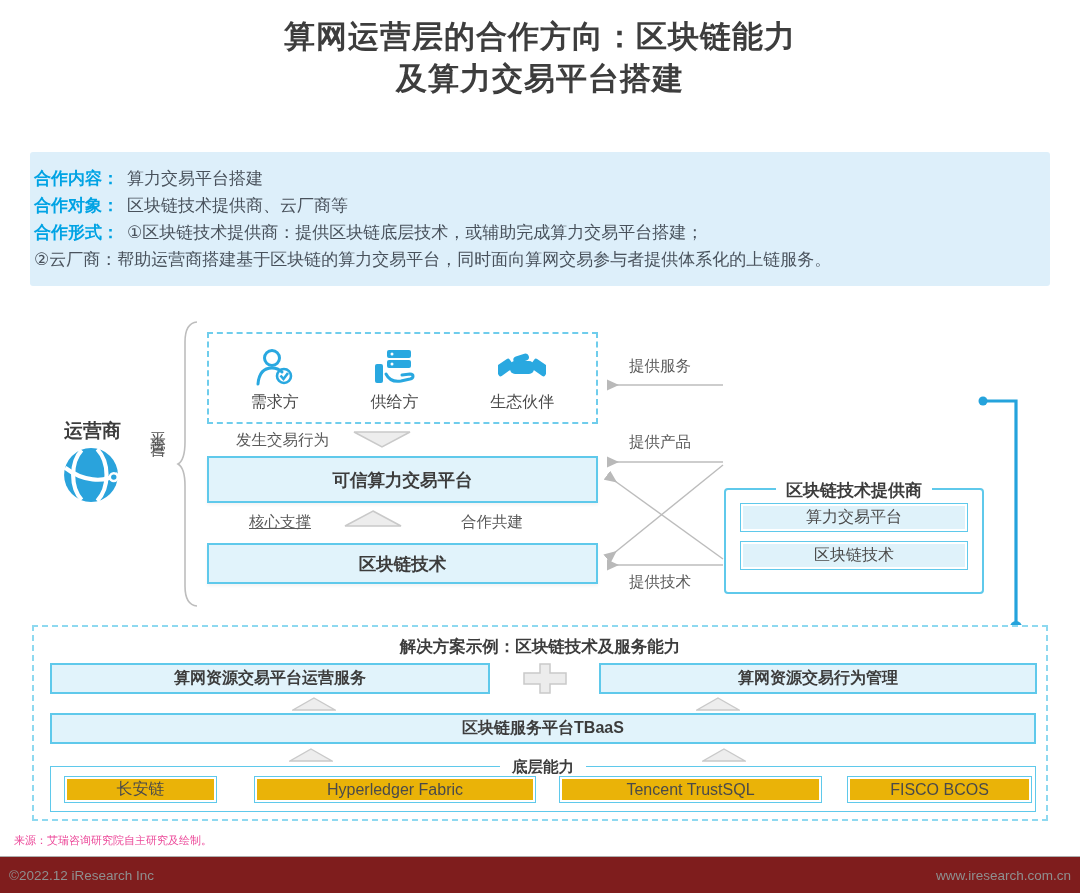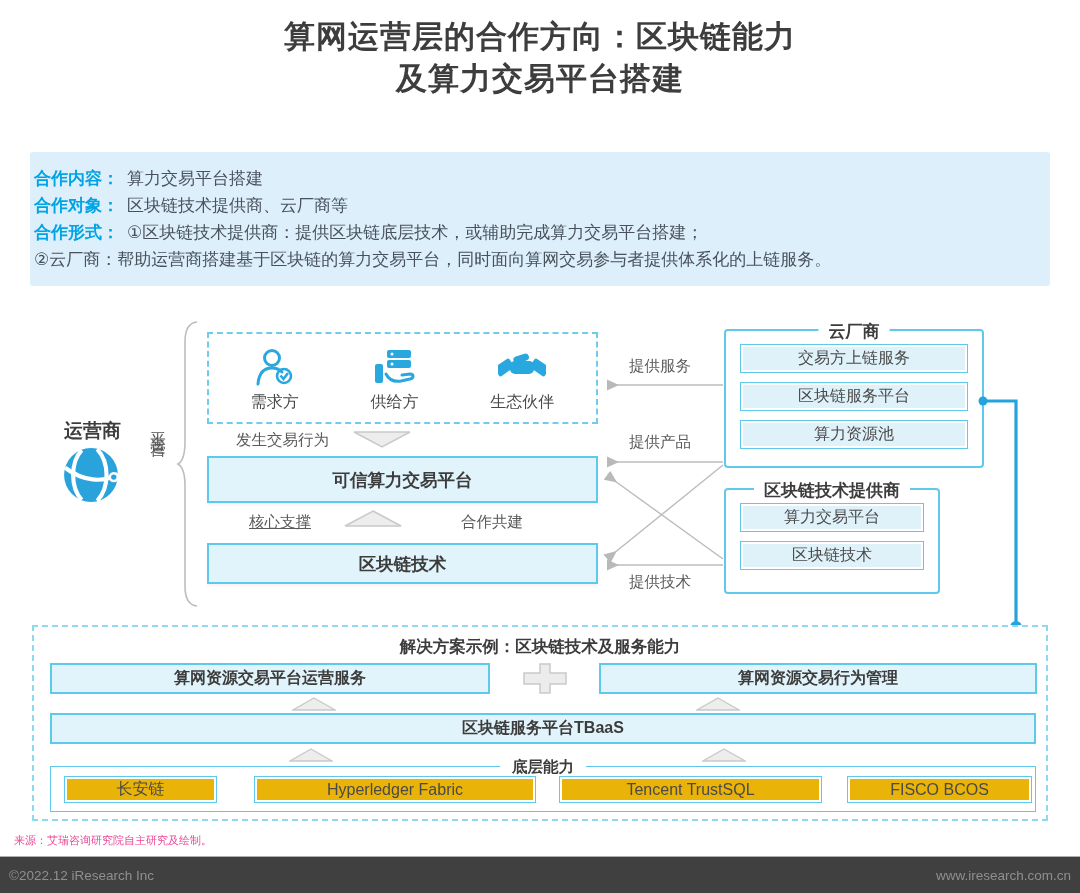--- a/index.html
+++ b/index.html
@@ -56,21 +56,21 @@
     background:#eab308; border:1.5px solid #5fc9eb; box-shadow:inset 0 0 0 2px #fff;
     font-size:16px; color:#4a4a4a; }
   .bi-0 { width:153px; margin-right:25px; }
   .bi-1 { width:282px; margin-right:23px;margin-left:12px; }
   .bi-2 { width:263px; margin-right:25px; }
   .bi-3 { width:185px; }
   
   .source-line { position:absolute; left:14px; top:833px; font-size:11px; color:#ec4899; }
   .footer-bar { position:absolute; left:0; top:856px; width:1080px; height:37px;
     border-top:1px solid #aeaeae; display:flex; align-items:center; justify-content:space-between;
-    padding:0 9px; font-size:13.5px; color:#8f8f8f; background:#404040; }
+    padding:0 9px; font-size:13.5px; color:#8f8f8f; background:#7f1d1d; }
 </style>
 </head>
 <body>
 
 <div class="page">
 
   <div class="title">
     <div>算网运营层的合作方向：区块链能力</div>
     <div>及算力交易平台搭建</div>
   </div>
@@ -151,30 +151,22 @@
     <div class="hl-box" style="left:207px; top:144px; width:391px; height:47px; font-size:17.5px;">可信算力交易平台</div>
 
     <div class="flow-label" style="left:249px; top:200px;text-decoration:underline;">核心支撑</div>
     <svg class="tri" style="left:344px; top:198px;" width="58" height="17" viewBox="0 0 58 17">
       <polygon points="29,1 57,16 1,16" fill="#ededed" stroke="#c9c9c9" stroke-width="1.5"></polygon>
     </svg>
     <div class="flow-label" style="left:461px; top:200px;">合作共建</div>
 
     <div class="hl-box" style="left:207px; top:231px; width:391px; height:41px; font-size:17.5px;">区块链技术</div>
 
-    <div class="group" style="left:724px; top:17px; width:260px; height:139px;">
-      <div class="group-title">云厂商</div>
-      <div class="group-items">
-        <div class="group-item">交易方上链服务</div>
-        <div class="group-item">区块链服务平台</div>
-        <div class="group-item">算力资源池</div>
-      </div>
-    </div>
-
-    <div class="group" style="left:724px; top:176px; width:216px; height:106px;">
+
+    <div class="group" style="left:724px; top:176px; width:260px; height:106px;">
       <div class="group-title">区块链技术提供商</div>
       <div class="group-items">
         <div class="group-item">算力交易平台</div>
         <div class="group-item">区块链技术</div>
       </div>
     </div>
 
     <div class="flow-label" style="left:629px; top:44px;">提供服务</div>
     <div class="flow-label" style="left:629px; top:120px;">提供产品</div>
     <div class="flow-label" style="left:629px; top:260px;">提供技术</div>

